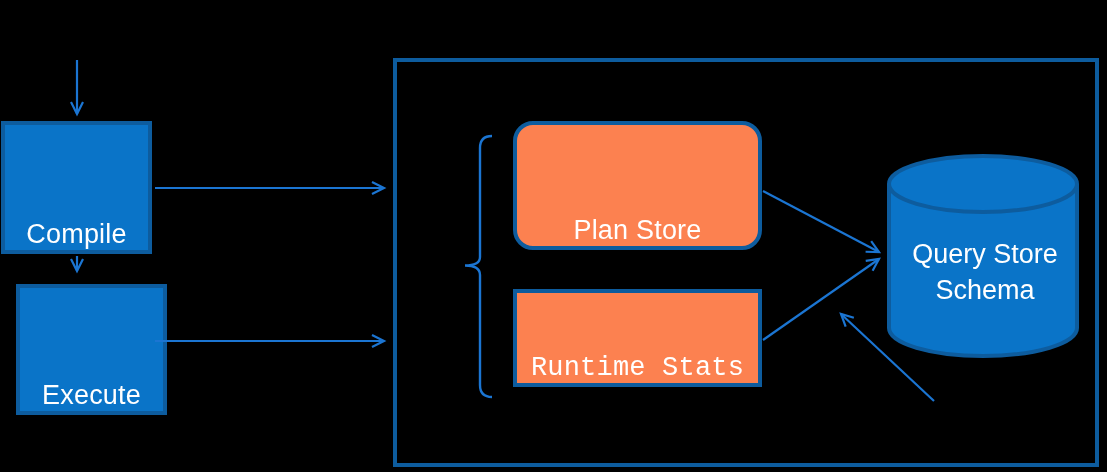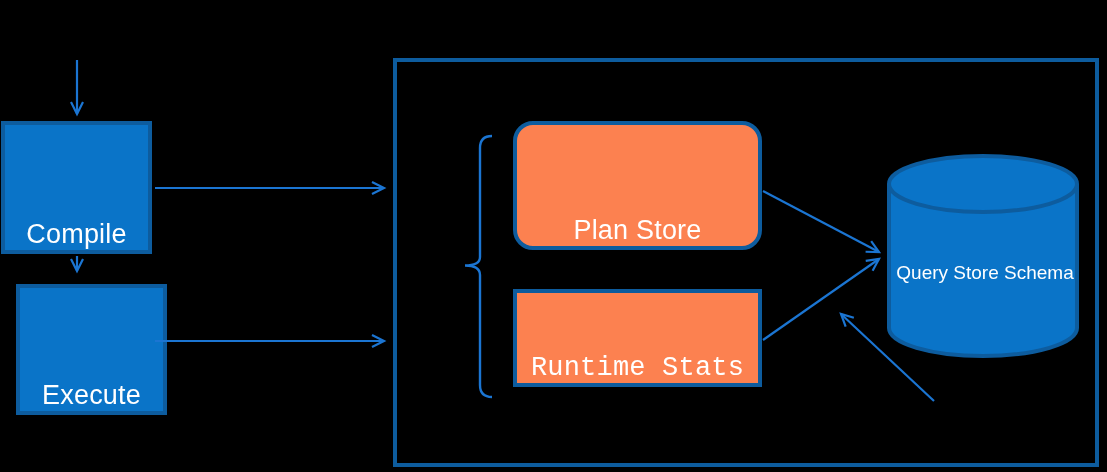--- a/index.html
+++ b/index.html
@@ -40,21 +40,21 @@
     position: absolute;
     left: 889px;
     top: 218px;
     width: 192px;
     height: 110px;
     display: flex;
     align-items: center;
     justify-content: center;
     text-align: center;
     color: var(--text, #ffffff);
-    font-size: 19px;
+    font-size: 27px;
     line-height: 1.32;
   }
   svg .arrow-line {
     stroke: var(--arrow, #1b75d2);
     stroke-width: 2.2;
     fill: none;
   }
   svg .brace-line {
     stroke: var(--arrow, #1b75d2);
     stroke-width: 2.4;

